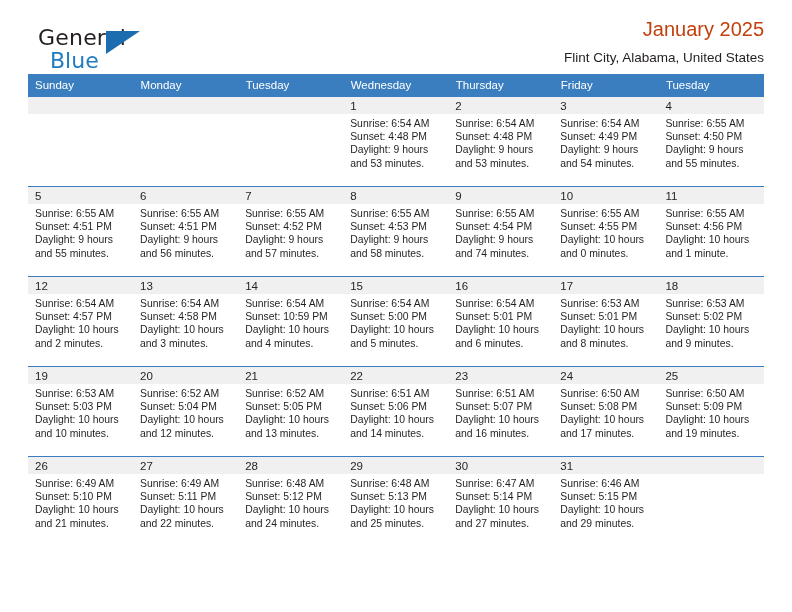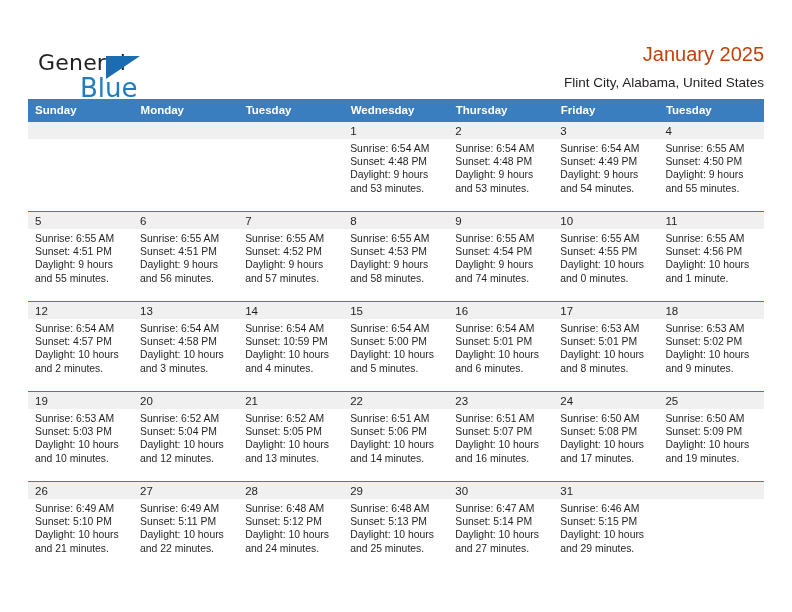--- a/index.html
+++ b/index.html
@@ -13,21 +13,20 @@
     font-family: "Liberation Sans", sans-serif;
     color: #231f20;
     overflow: hidden;
   }
   .page {
     position: relative;
     width: 792px;
     height: 446px;
     box-sizing: border-box;
     padding: 0 28px;
-    margin-top: 25px;
   }
 
   
   .header {
     position: relative;
     height: 74px;
   }
   .brand {
     position: absolute;
     left: 10px;
@@ -37,23 +36,23 @@
     line-height: 1;
   }
   .brand-general {
     font-size: 22px;
     letter-spacing: .2px;
     color: #231f20;
     font-family: "DejaVu Sans", sans-serif;
   }
   .brand-blue {
     position: absolute;
-    left: 42px;
+    left: 12px;
     top: 23px;
-    font-size: 26px;
+    font-size: 22px;
     color: #1f7cc1;
     font-family: "DejaVu Sans", sans-serif;
   }
   .brand-triangle {
     position: absolute;
     left: 68px;
     top: 4px;
     width: 0;
     height: 0;
     border-left: 34px solid #1b6cb0;
@@ -82,21 +81,21 @@
   
   .calendar {
     width: 736px;
     border-collapse: collapse;
     table-layout: fixed;
   }
   .calendar th {
     background: #3a7ebf;
     color: #ffffff;
     font-size: 11.5px;
-    font-weight: bold;
+    font-weight: normal;
     text-align: left;
     padding: 5px 0 5px 7px;
     border-right: 1px solid #3a7ebf;
   }
   .calendar td {
     vertical-align: top;
     padding: 0;
     border-top: 1px solid #3a7ebf;
     width: 105.14px;
   }

